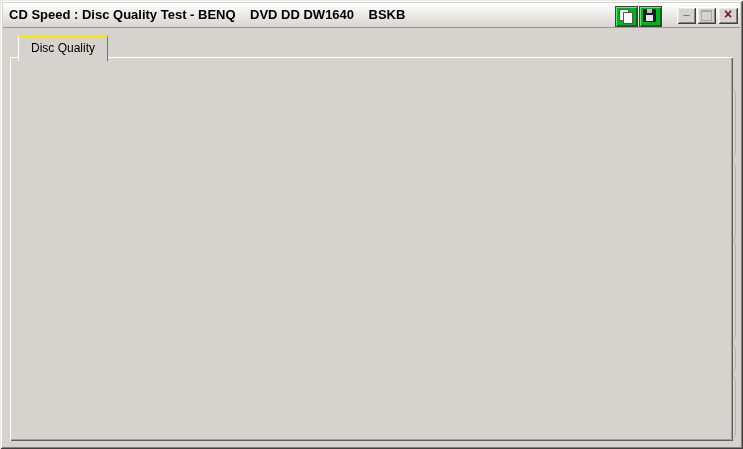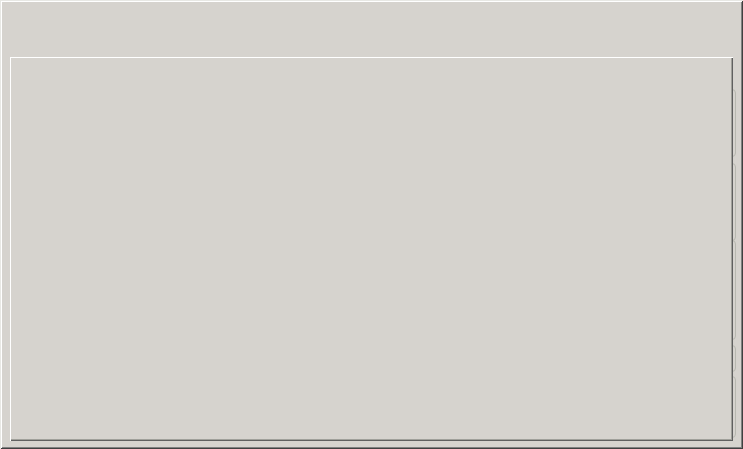--- a/index.html
+++ b/index.html
@@ -57,21 +57,45 @@
   .stat-title{position:absolute;top:-8px;left:6px;background:#d6d3ce;padding:0 3px;font-size:12px;color:#000;white-space:nowrap;}
   .swatch{display:inline-block;width:9px;height:9px;border:1px solid #000;vertical-align:-1px;margin-right:4px;}
   #po-row{position:absolute;left:387px;top:423px;width:144px;height:14px;font-size:12px;color:#000;}
   #po-row .val{position:absolute;right:0;color:#000099;}
 </style>
 </head>
 <body>
 
 <div id="win">
 
-
+  <div id="titlebar">
+    <div id="title-text">CD Speed : Disc Quality Test - BENQ    DVD DD DW1640    BSKB</div>
+    <div class="tb-icon-btn" style="left:612px;">
+      <span class="sheet" style="left:3px;top:2px;"></span>
+      <span class="sheet" style="left:7px;top:5px;"></span>
+    </div>
+    <div class="tb-icon-btn" style="left:636px;">
+      <span class="fl-body"></span>
+      <span class="fl-shutter"></span>
+      <span class="fl-label"></span>
+    </div>
+    <div class="win-btn" style="left:674px;">
+      <span style="position:relative;top:-4px;">_</span>
+    </div>
+    <div class="win-btn" style="left:694px;">
+      <span id="max-glyph"></span>
+    </div>
+    <div class="win-btn" id="close-btn" style="left:715px;width:20px;">
+      <span>×</span>
+    </div>
+  </div>
+
+  <div id="tab-disc-quality">
+    <span>Disc Quality</span>
+  </div>
   <div id="tabpage"></div>
 
   <div id="recorded-with">recorded with HL-DT-STDVDRAM GSA-4167B vDL10</div>
 
   <svg id="chart-top" class="chart" viewBox="0 0 465 128">
       <line x1="0" y1="0" x2="0" y2="128" stroke="#00009b" stroke-width="1" shape-rendering="crispEdges"></line>
       <line x1="10.333333333333334" y1="0" x2="10.333333333333334" y2="128" stroke="#00009b" stroke-width="1" shape-rendering="crispEdges"></line>
       <line x1="20.666666666666668" y1="0" x2="20.666666666666668" y2="128" stroke="#00009b" stroke-width="1" shape-rendering="crispEdges"></line>
       <line x1="31.000000000000007" y1="0" x2="31.000000000000007" y2="128" stroke="#00009b" stroke-width="1" shape-rendering="crispEdges"></line>
       <line x1="41.333333333333336" y1="0" x2="41.333333333333336" y2="128" stroke="#00009b" stroke-width="1" shape-rendering="crispEdges"></line>

